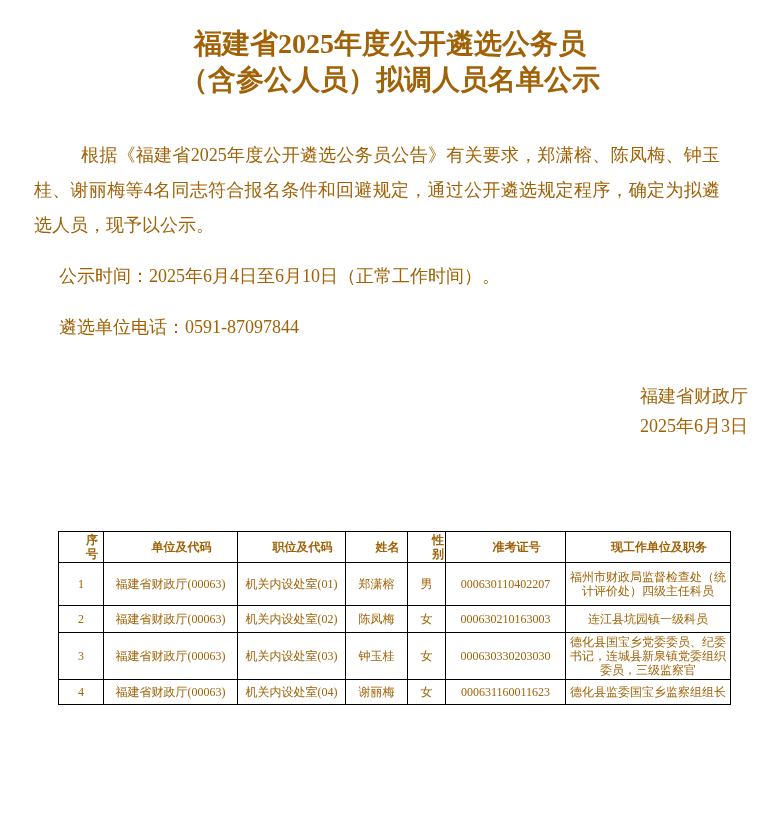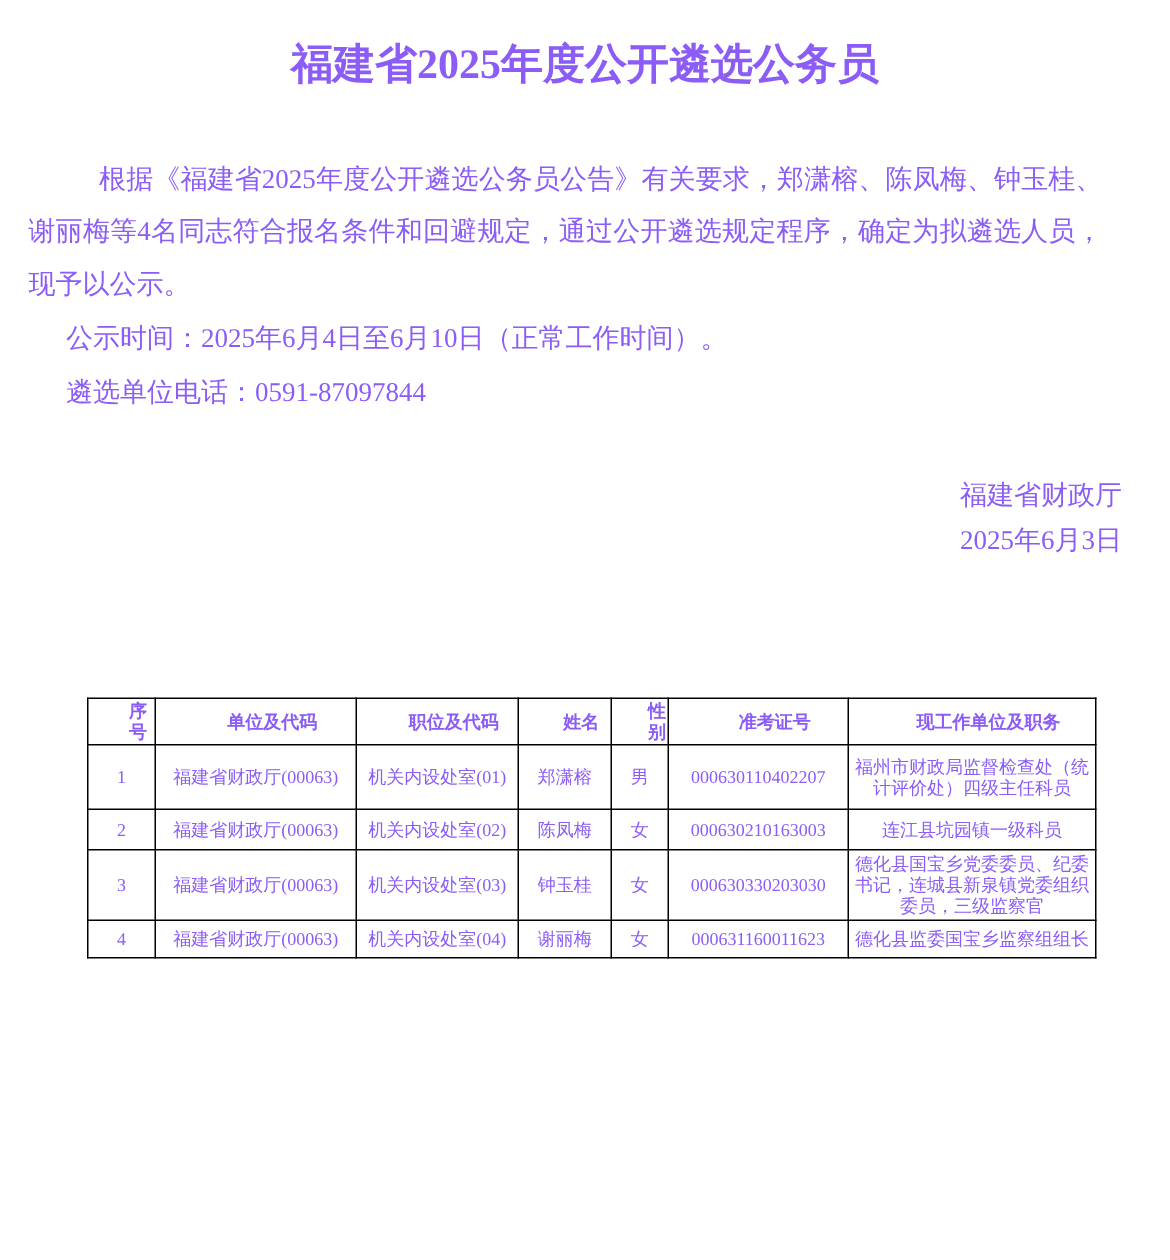--- a/index.html
+++ b/index.html
@@ -3,27 +3,27 @@
 <meta charset="utf-8">
 <style>
   html, body { margin: 0; padding: 0; background: #ffffff; }
   .page {
     position: relative;
     width: 780px;
     height: 840px;
     box-sizing: border-box;
     padding: 26px 18px 0 18px;
     background: #ffffff;
-    color: #8b5cf6;
+    color: #a16207;
     font-family: "Liberation Serif", "DejaVu Serif", serif;
     overflow: hidden;
   }
   .title-block { text-align: center; font-weight: bold; font-size: 28px; line-height: 36px; }
   .body-text { margin-top: 40px; padding-right: 26px; }
-  .body-text p { margin: 1px; font-size: 18px; line-height: 35px; text-align: justify; }
+  .body-text p { margin: 16px; font-size: 18px; line-height: 35px; text-align: justify; }
   .para-first { text-indent: 47px; }
   .para-normal { text-indent: 25px; }
   .phone-line { position: relative; }
   .phone-line .phone-right { position: absolute; left: 400px; top: 0; }
   .signature { margin-top: 36px; text-align: right; padding-right: 14px; font-size: 18px; line-height: 30px; }
   .doc-table {
     margin-top: 90px;
     margin-left: 40px;
     border-collapse: collapse;
     table-layout: fixed;
@@ -45,20 +45,21 @@
   tr.row-h3 { height: 47px; }
   tr.row-h4 { height: 25px; }
 </style>
 </head>
 <body>
 
 <div class="page">
 
   <div class="title-block">
     <div>福建省2025年度公开遴选公务员</div>
+    <div>（含参公人员）拟调人员名单公示</div>
   </div>
 
   <div class="body-text">
     <p class="para-first">根据《福建省2025年度公开遴选公务员公告》有关要求，郑潇榕、陈凤梅、钟玉桂、谢丽梅等4名同志符合报名条件和回避规定，通过公开遴选规定程序，确定为拟遴选人员，现予以公示。</p>
     <p class="para-normal">公示时间：2025年6月4日至6月10日（正常工作时间）。</p>
     <p class="para-normal phone-line">
       <span>遴选单位电话：0591-87097844</span>
     </p>
   </div>
 

